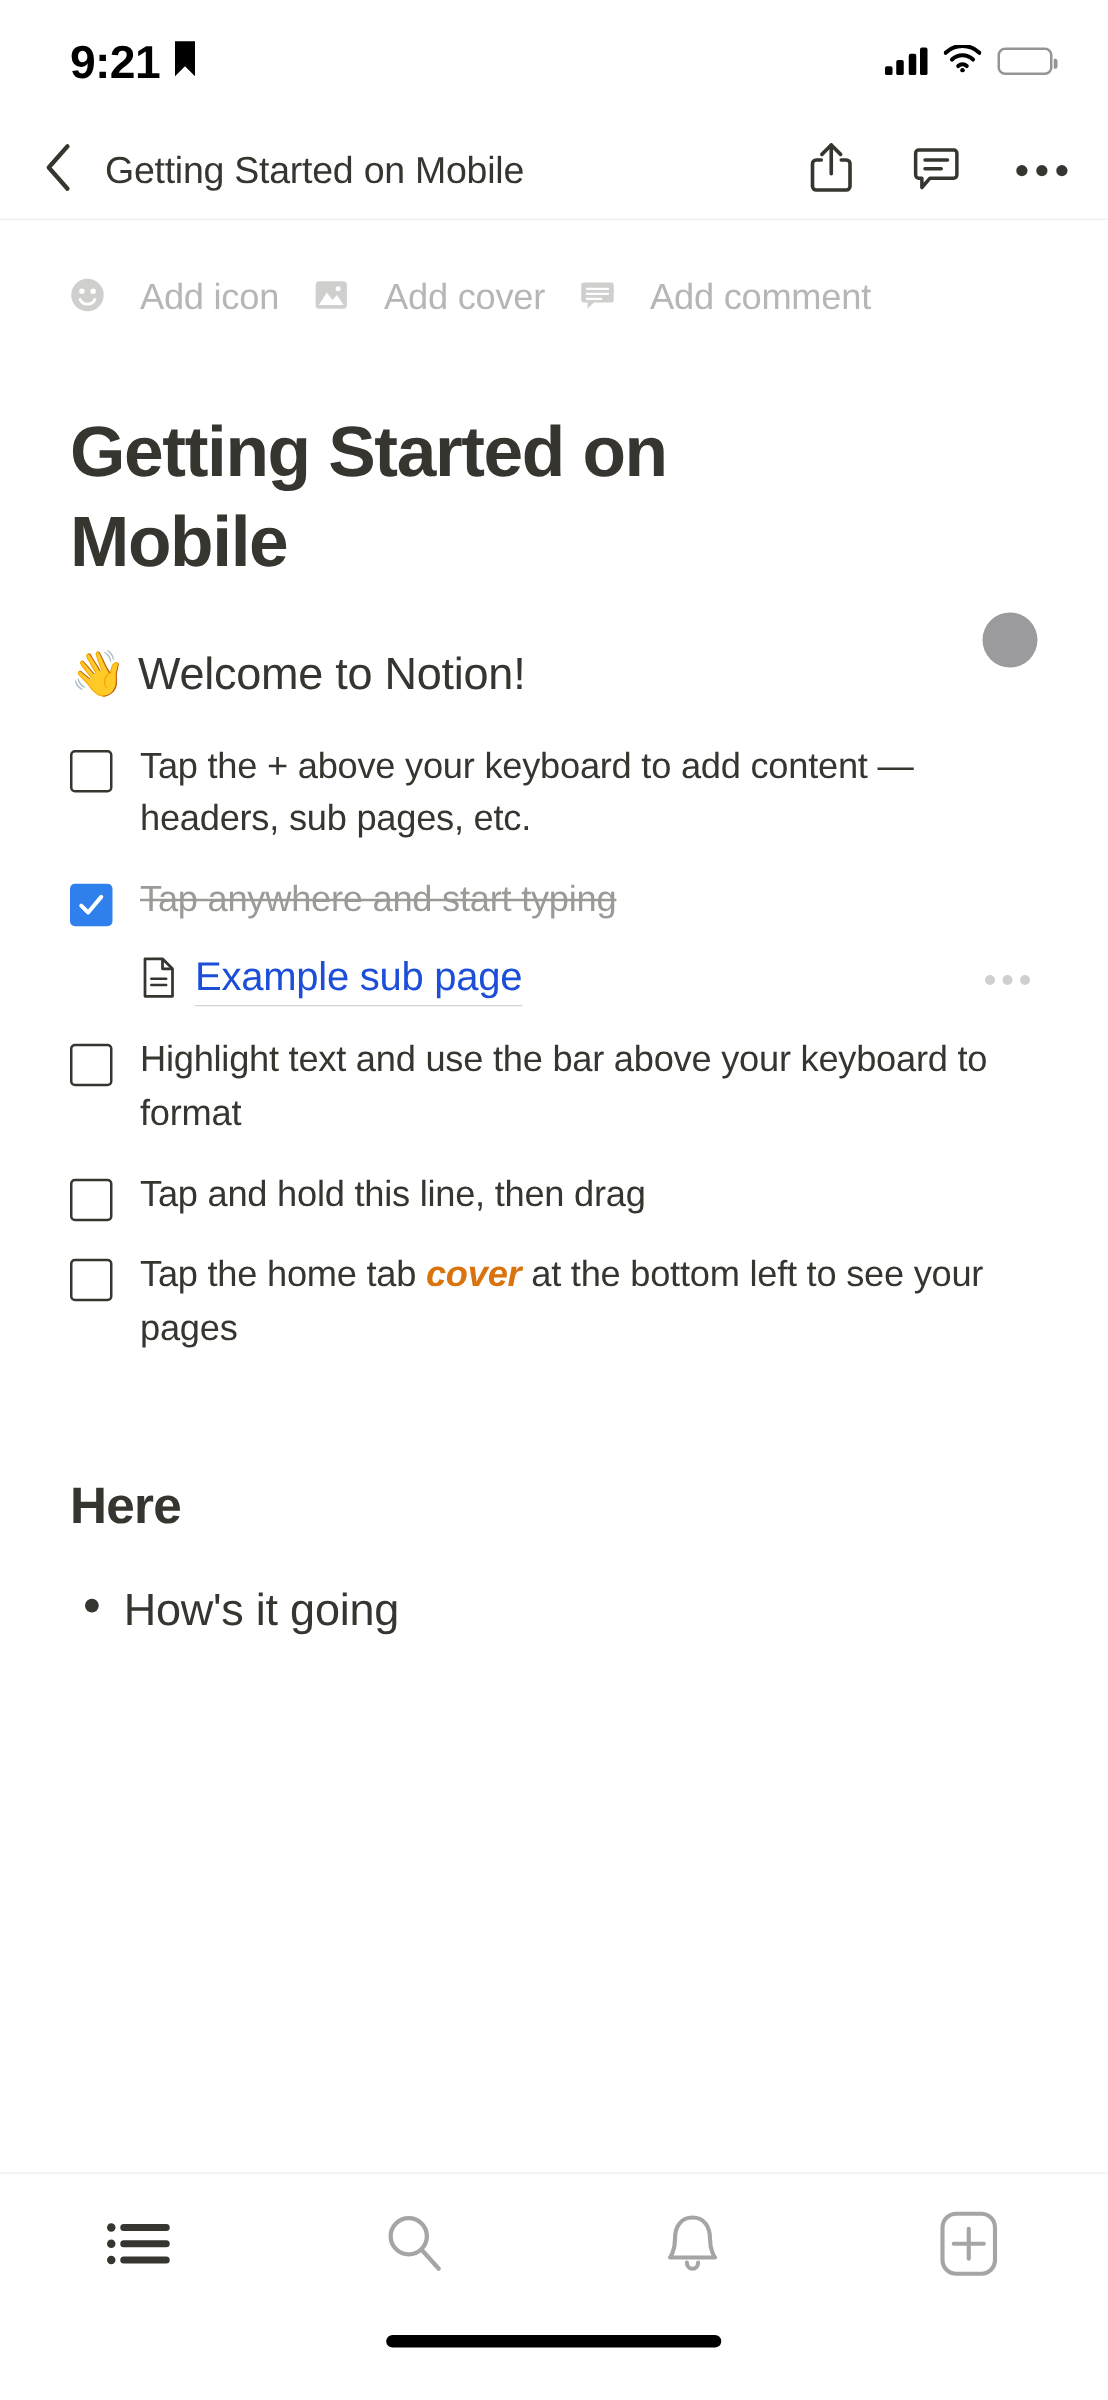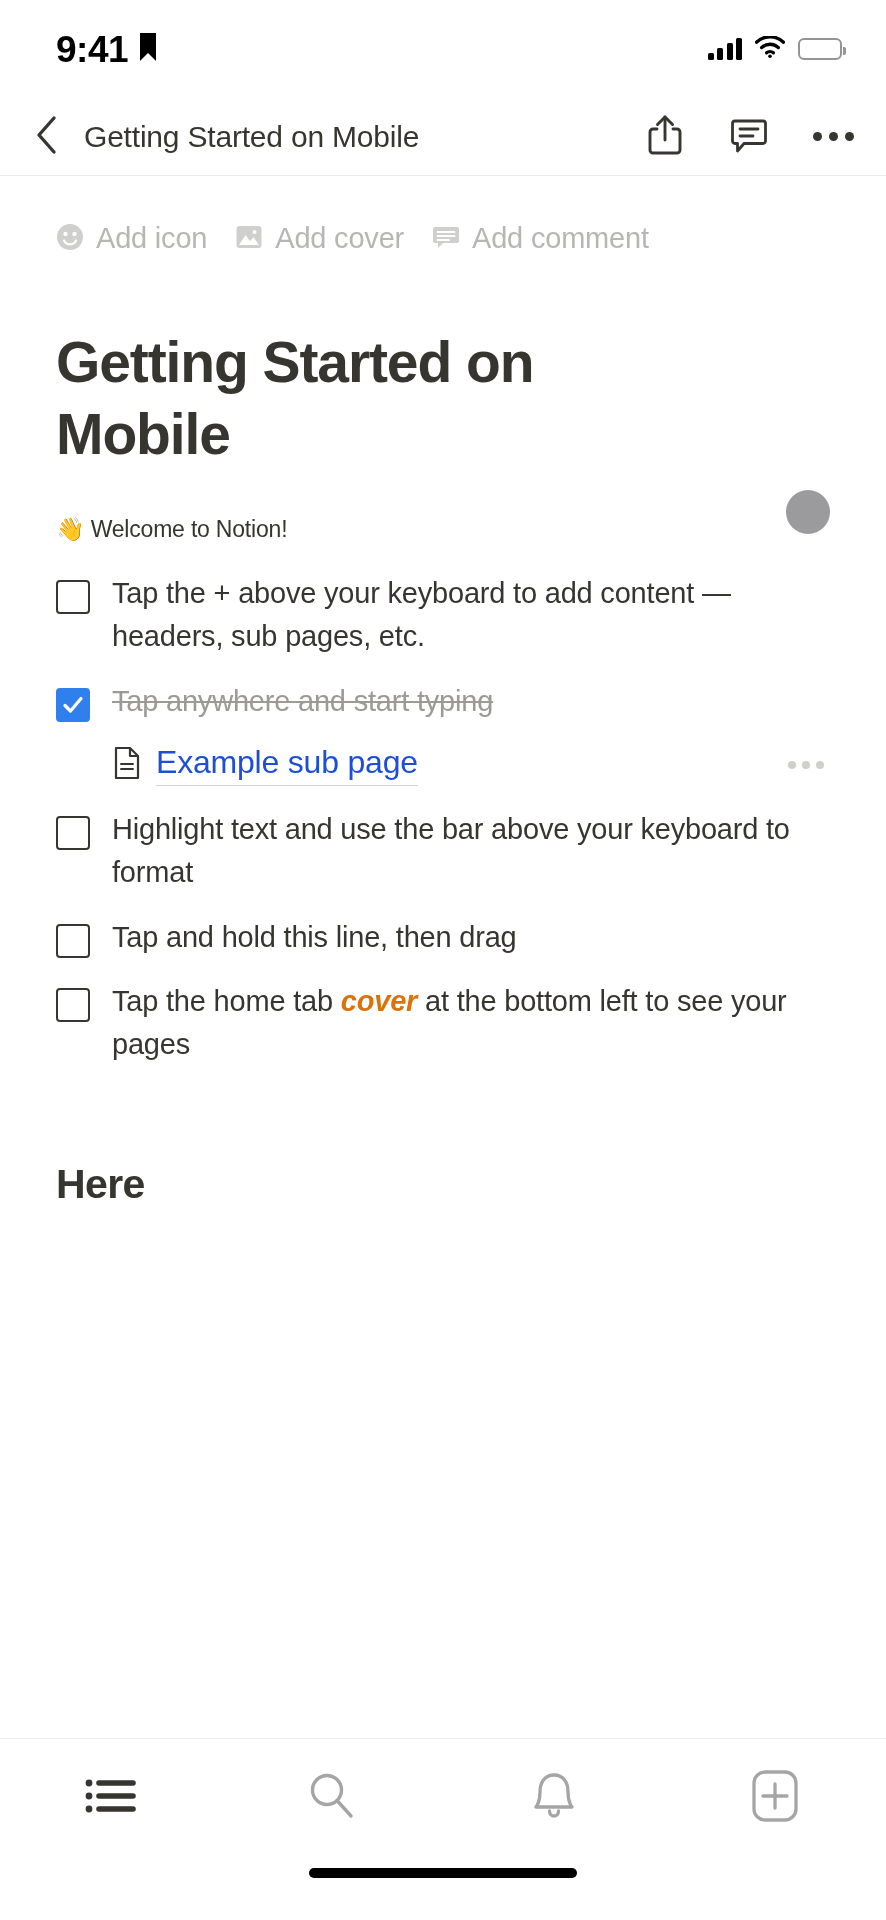--- a/index.html
+++ b/index.html
@@ -127,22 +127,22 @@
   }
 
   .add-row {
     display: flex;
     align-items: center;
     gap: 0;
     margin-top: 46px;
   }
   .add-item {
     display: flex;
-    align-items: flex-end;
-    gap: 12px;
+    align-items: flex-start;
+    gap: 28px;
     margin-right: 28px;
   }
   .add-item .label {
     font-size: 29px;
     color: #b6b6b4;
     letter-spacing: -0.2px;
   }
 
   .page-title {
     margin-top: 72px;
@@ -158,21 +158,21 @@
   .avatar {
     position: absolute;
     right: 56px;
     top: 490px;
     width: 44px; height: 44px;
     border-radius: 50%;
     background: #9b9b9e;
   }
 
   .para {
-    font-size: 23px;
+    font-size: 36px;
     line-height: 1.47;
     color: #37352f;
     letter-spacing: -0.2px;
   }
   .welcome { margin-top: 42px; }
   .basics { margin-top: 80px; }
 
   .todo-list { margin-top: 26px; }
   .todo {
     display: flex;
@@ -290,21 +290,21 @@
     background: #000000;
   }
 </style>
 </head>
 <body>
 
 <div class="phone">
 
   <div class="status-bar">
     <div class="status-left">
-      <span class="status-time">9:41</span>
+      <span class="status-time">9:21</span>
       <span class="loc-icon">
         <svg width="20" height="30" viewBox="0 0 20 30">
             <path d="M2 1 H18 V29 L10 21 L2 29 Z" fill="#000"></path>
           </svg>
       </span>
     </div>
     <div class="status-right">
       <span class="bars">
         <i></i>
           <i></i>
@@ -449,20 +449,24 @@
 
       <div class="todo">
         <span class="cbox unchecked"></span>
         <span class="todo-text"><span>Tap the home tab </span><span class="orange-b">cover</span><span> at the bottom left to see your pages</span></span>
       </div>
 
     </div>
 
     <h2 class="h2">Here</h2>
 
+    <div class="bullet-row">
+      <span class="bullet-dot"></span>
+      <span class="para">How's it going</span>
+    </div>
 
   </div>
 
   <div class="avatar"></div>
 
   <div class="tab-bar">
     <div class="tab">
       <span>
         <svg width="54" height="46" viewBox="0 0 54 46">
           <circle cx="5" cy="10" r="3.4" fill="#37352f"></circle>

